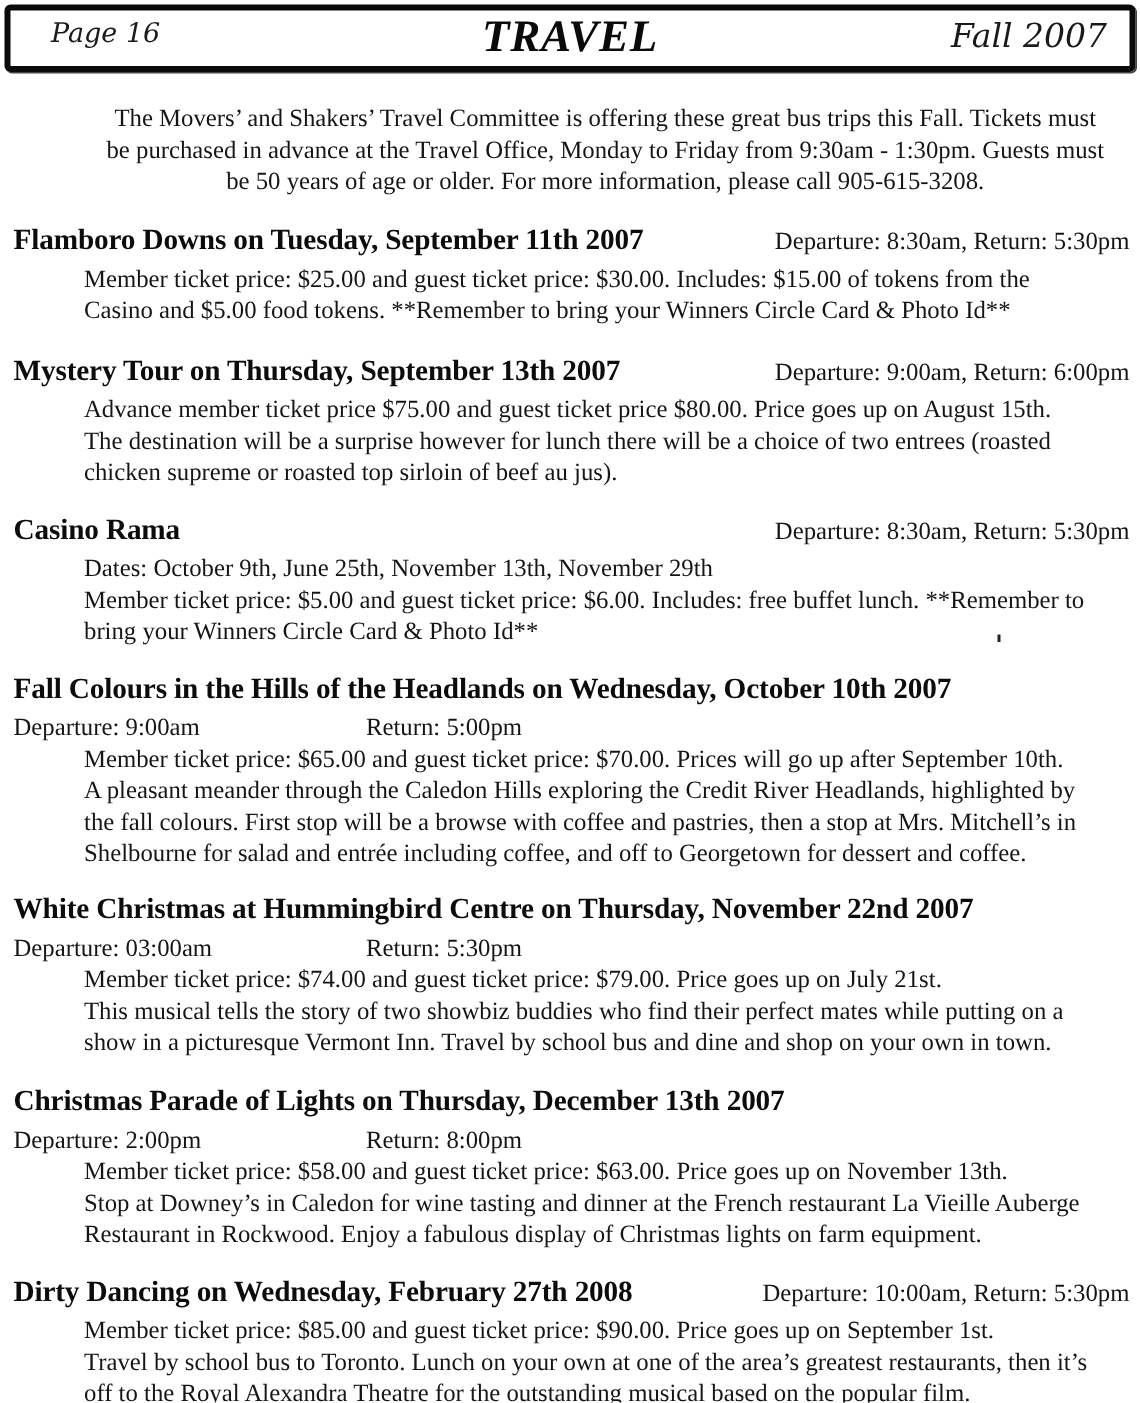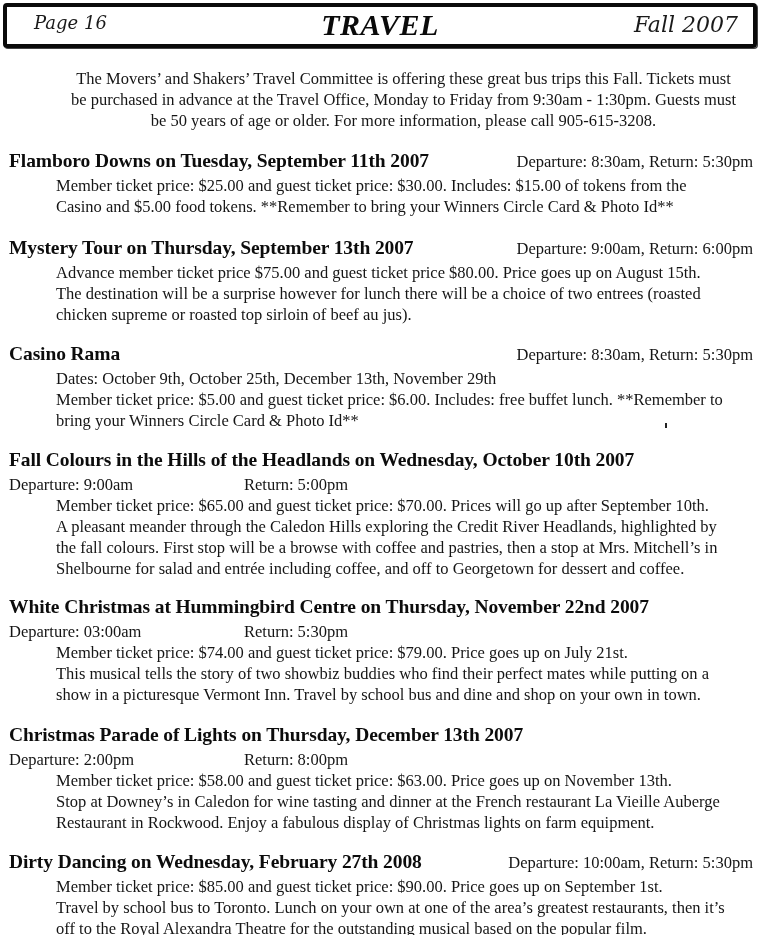--- a/index.html
+++ b/index.html
@@ -71,21 +71,21 @@
   <div class="line">Advance member ticket price $75.00 and guest ticket price $80.00. Price goes up on August 15th.</div>
   <div class="line">The destination will be a surprise however for lunch there will be a choice of two entrees (roasted</div>
   <div class="line">chicken supreme or roasted top sirloin of beef au jus).</div>
 </div>
 
 <div class="trip" style="top:343px;">
   <div class="trip-head">
     <span class="trip-title">Casino Rama</span>
     <span class="trip-times-inline">Departure: 8:30am, Return: 5:30pm</span>
   </div>
-  <div class="line">Dates: October 9th, October 25th, December 13th, November 29th</div>
+  <div class="line">Dates: October 9th, June 25th, November 13th, November 29th</div>
   <div class="line">Member ticket price: $5.00 and guest ticket price: $6.00. Includes: free buffet lunch. **Remember to</div>
   <div class="line">bring your Winners Circle Card &amp; Photo Id**</div>
 </div>
 <div class="stray-mark"></div>
 
 <div class="trip" style="top:449px;">
   <div class="trip-head">
     <span class="trip-title">Fall Colours in the Hills of the Headlands on Wednesday, October 10th 2007</span>
   </div>
   <div class="times-row">

